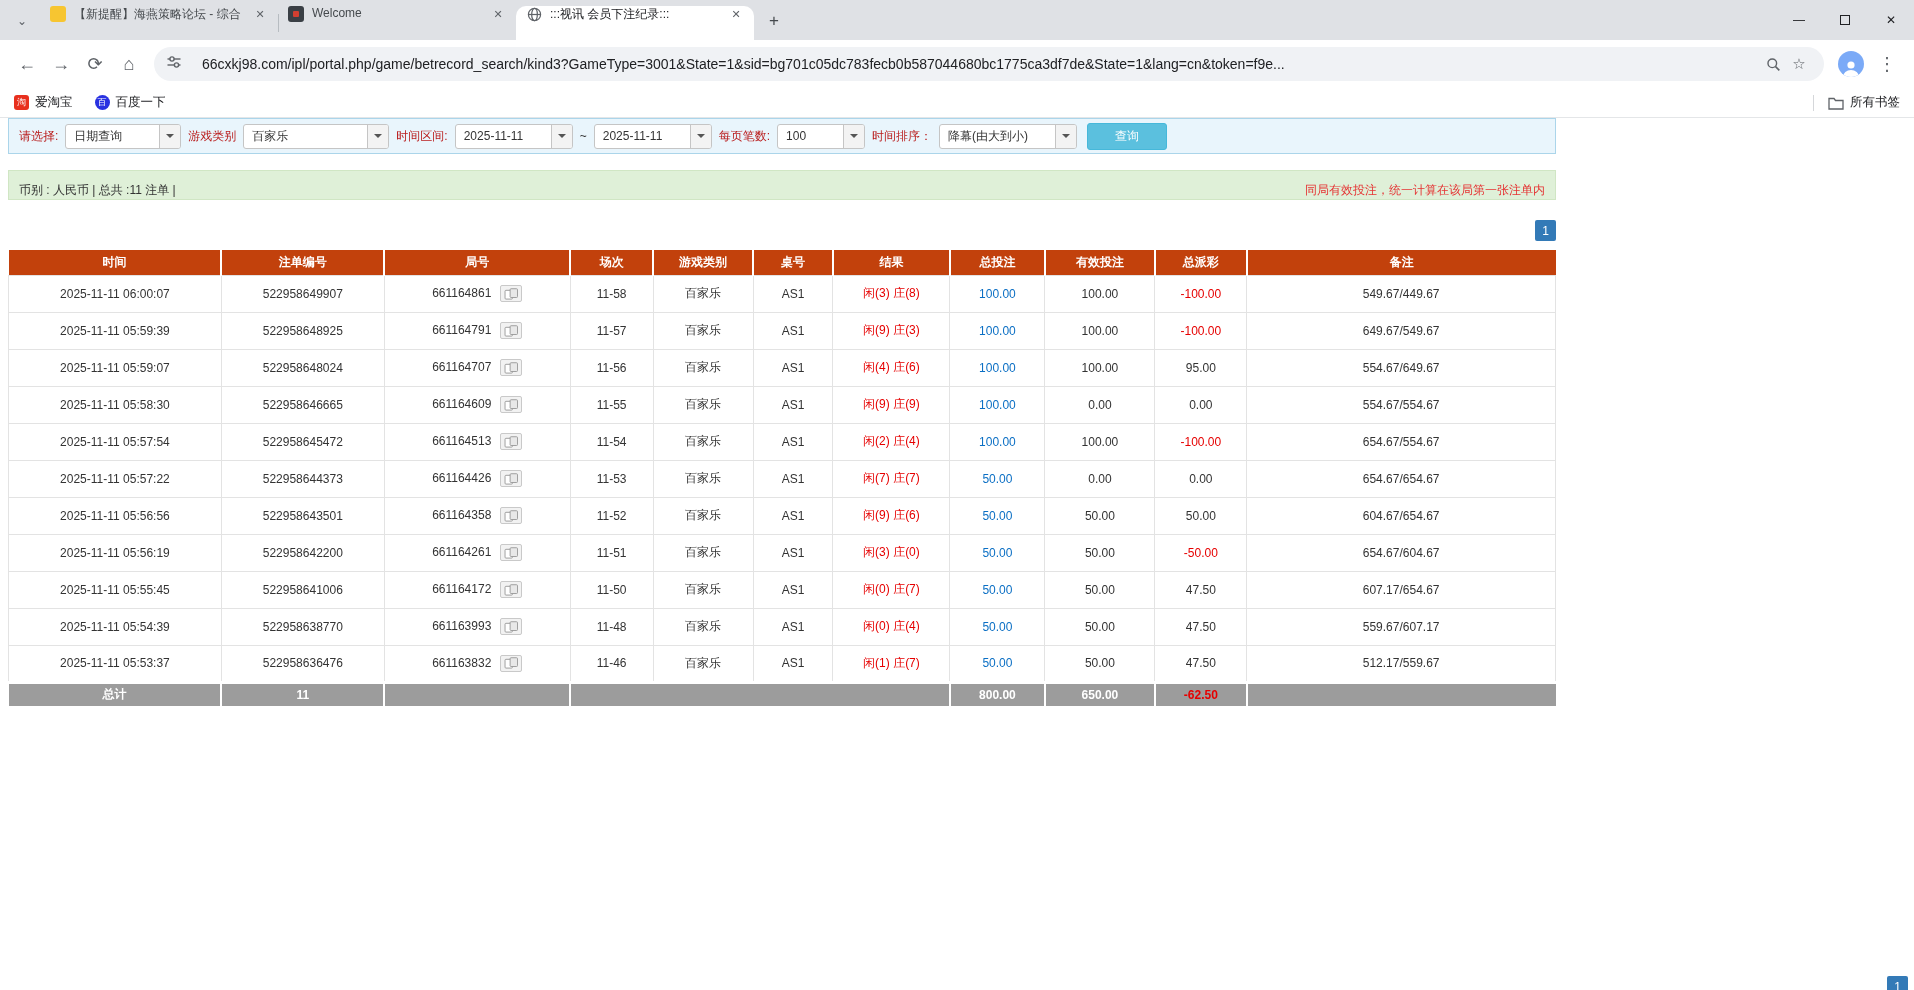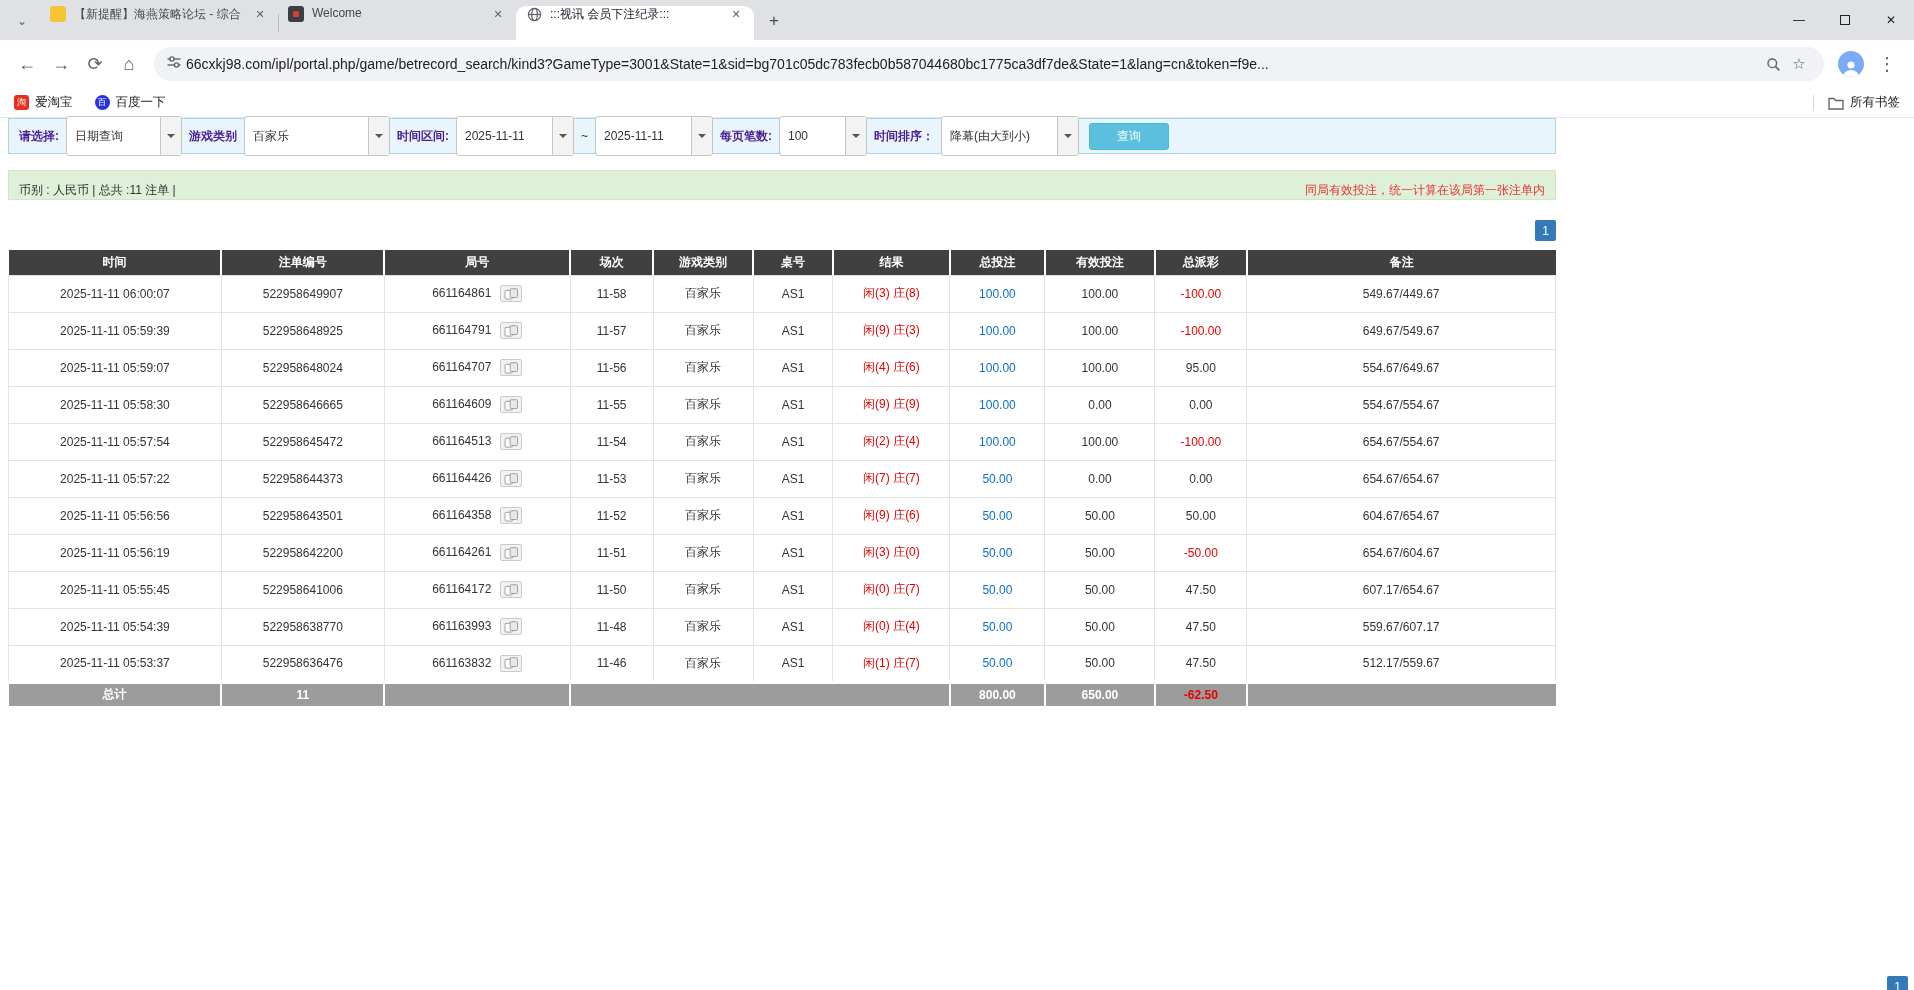--- a/index.html
+++ b/index.html
@@ -24,55 +24,55 @@
   .newtab { width:28px; height:28px; margin:0 0 5px 6px; display:flex; align-items:center; justify-content:center; color:#45494d; font-size:17px; }
   .wincontrols { margin-left:auto; display:flex; align-self:stretch; }
   .winbtn { width:46px; display:flex; align-items:center; justify-content:center; color:#202124; font-size:12px; }
   .winbtn .sq { width:10px; height:10px; border:1px solid #202124; }
 
   .navbar { height:48px; background:#fff; display:flex; align-items:center; padding:0 10px; }
   .navicon { width:34px; height:34px; border-radius:50%; display:flex; align-items:center; justify-content:center;
     color:#5f6368; font-size:18px; flex:none; }
   .urlbar { flex:1; height:34px; background:#f0f2f5; border-radius:17px; display:flex; align-items:center;
     padding:0 12px; margin:0 8px; min-width:0; }
-  .url-text { flex:1; font-size:14px; color:#202124; white-space:nowrap; overflow:hidden; margin-left:4px; }
+  .url-text { flex:1; font-size:14px; color:#202124; white-space:nowrap; overflow:hidden; margin-left:20px; }
   .urlbar .navicon { width:26px; height:26px; font-size:15px; }
   .avatar { width:26px; height:26px; border-radius:50%; background:#7baaf7; display:flex; align-items:flex-end; justify-content:center; overflow:hidden; margin:0 6px; }
 
   .bookmarks { height:30px; background:#fff; border-bottom:1px solid #e4e6e8; display:flex; align-items:center; padding:0 14px; font-size:12.5px; color:#202124; }
   .bm-item { display:flex; align-items:center; margin-right:22px; }
   .bm-ico { width:15px; height:15px; border-radius:3px; margin-right:6px; display:flex; align-items:center; justify-content:center; color:#fff; font-size:9px; flex:none; }
   .bm-taobao { background:#e8301e; }
   .bm-baidu { background:#2932e1; border-radius:50%; }
   .bm-right { margin-left:auto; display:flex; align-items:flex-end; }
   .bm-sep { width:1px; height:16px; background:#d5d7da; margin-right:14px; }
 
   
   .content { width:1548px; margin-left:8px; }
   .page-title { font-size:15px; font-weight:normal; color:#000; margin:20px 0 12px; }
 
   .filterbar { background:#e9f5fc; border:1px solid #abd5ea; height:36px; display:flex; align-items:center; gap:7px; padding:0 10px; font-size:12px; }
-  .flabel { color:#4c1d95; font-weight:bold; white-space:nowrap; }
-  .combo { display:inline-flex; background:#fff; border:1px solid #c5c5c5; border-radius:3px; height:40px; align-items:stretch; overflow:hidden; }
+  .flabel { color:#b91c1c; font-weight:normal; white-space:nowrap; }
+  .combo { display:inline-flex; background:#fff; border:1px solid #c5c5c5; border-radius:3px; height:25px; align-items:stretch; overflow:hidden; }
   .combo-val { display:flex; align-items:center; padding:0 8px; color:#333; flex:1; white-space:nowrap; }
   .combo-btn { width:21px; border-left:1px solid #c5c5c5; background:#f3f3f3; display:flex; align-items:center; justify-content:center; }
   .tri { width:0; height:0; border:4px solid transparent; border-top-color:#555; margin-top:4px; }
   .tilde { color:#333; }
   .search-btn { background:#5bc0de; border:1px solid #46b8da; color:#fff; font-size:12px; padding:4px 27px; border-radius:3px; margin-left:3px; }
 
   .infobar { margin-top:16px; background:#dff0d8; border:1px solid #d0e6c4; height:30px; display:flex; align-items:flex-end; justify-content:space-between; padding:0 10px; font-size:12px; color:#333; }
   .info-right { color:#e53333; }
 
   .pag-row { display:flex; justify-content:flex-end; margin:20px 0 9px; }
   .page-btn { min-width:21px; height:21px; background:#337ab7; color:#fff; font-size:12px;
     display:flex; align-items:center; justify-content:center; border-radius:2px; }
   .bottom-pag { position:absolute; right:6px; top:976px; }
 
   table { width:100%; border-collapse:collapse; font-size:12px; table-layout:fixed; }
-  thead th { background:#404040; color:#fff; height:25px; font-weight:bold; border-left:2px solid #fff; text-align:center; }
+  thead th { background:#c2410c; color:#fff; height:25px; font-weight:bold; border-left:2px solid #fff; text-align:center; }
   thead th:first-child { border-left:none; }
   tbody td { height:37px; text-align:center; color:#333; background:#fff; border:1px solid #e3e3e3; overflow:hidden; white-space:nowrap; }
   tbody .blue { color:#0b6fc4; }
   .neg { color:#e60000 !important; }
   .res { color:#e60000; }
   .round-icon { display:inline-flex; align-items:center; justify-content:center; width:22px; height:17px;
     background:#f2f2f2; border:1px solid #c9c9c9; border-radius:2px; margin-left:9px; vertical-align:middle; }
   tfoot td { background:#9c9c9c; color:#fff; height:24px; text-align:center; font-weight:bold;
     border-left:2px solid #fff; border-top:3px solid #fff; }
   tfoot td:first-child { border-left:none; }

